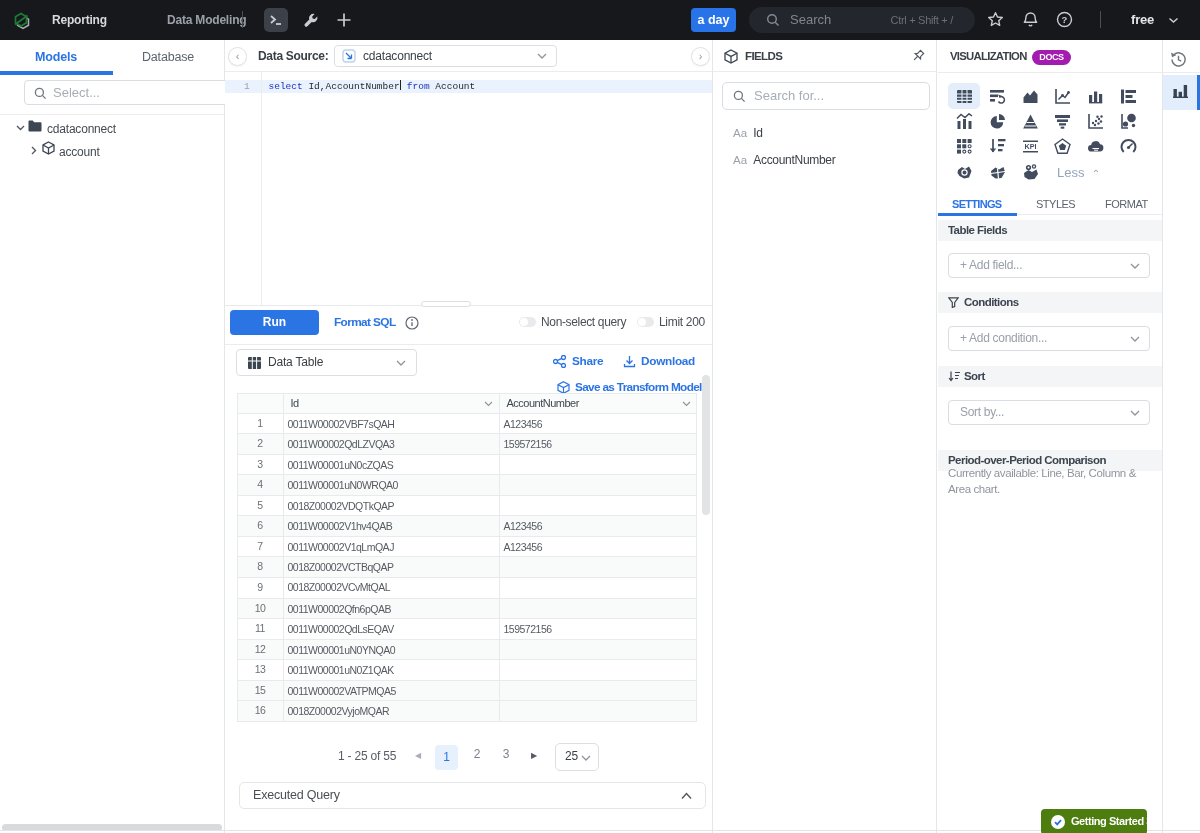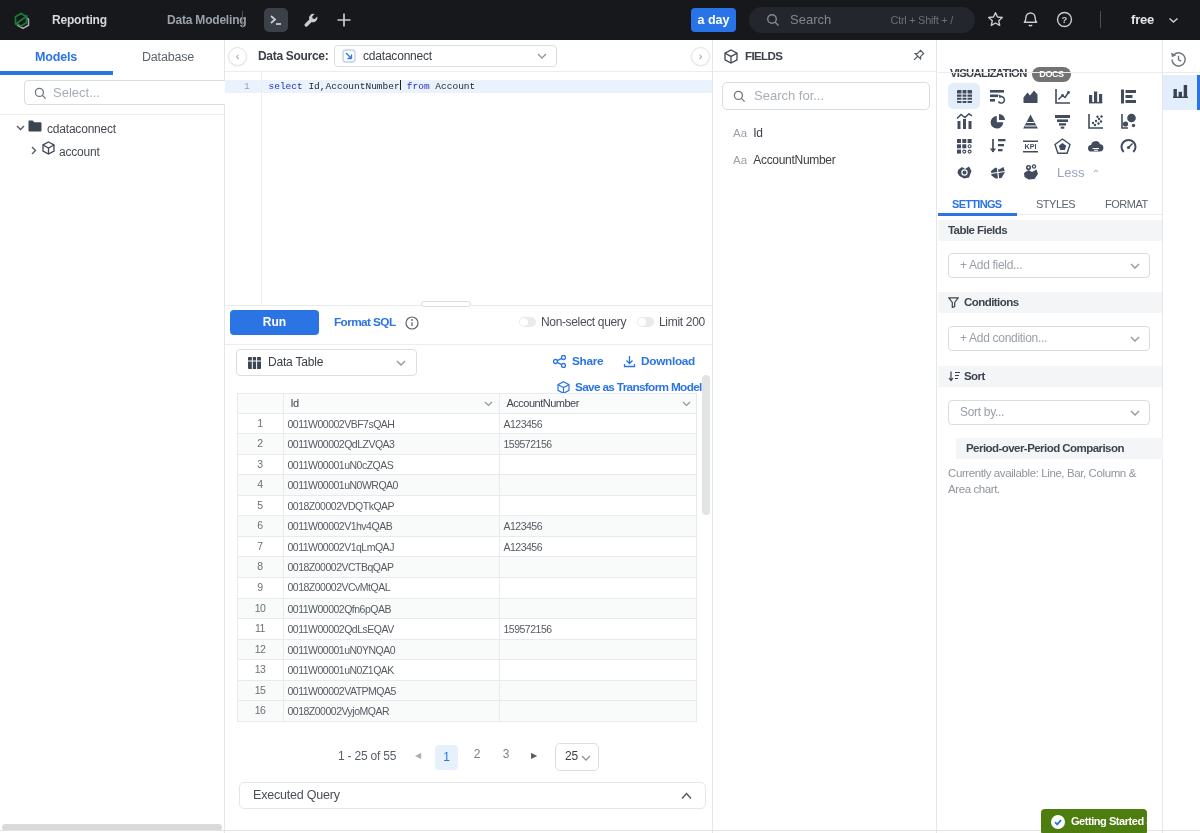--- a/index.html
+++ b/index.html
@@ -371,23 +371,23 @@
       <circle cx="5.4" cy="5.4" r="4" fill="none" stroke="#6f767e" stroke-width="1.3"></circle>
       <path d="M8.4 8.4 L11.6 11.6" stroke="#6f767e" stroke-width="1.3"></path>
     </svg>
     <span style="margin-left:31px;">Search for...</span>
   </div>
   <div class="abs" style="left:20px;top:86px;font-size:11.5px;color:#9aa1a9;">Aa <span style="font-size:12px;letter-spacing:-0.3px;color:#3c4147;margin-left:3px;">Id</span></div>
   <div class="abs" style="left:20px;top:113px;font-size:11.5px;color:#9aa1a9;">Aa <span style="font-size:12px;letter-spacing:-0.3px;color:#3c4147;margin-left:3px;">AccountNumber</span></div>
 </div>
 
 <div id="vispanel">
-  <div class="abs" style="left:0;top:17px;width:224px;height:32px;">
+  <div class="abs" style="left:0;top:0;width:224px;height:32px;">
     <div class="abs" style="left:12px;top:0;line-height:32px;font-size:11.3px;font-weight:bold;color:#3b4046;letter-spacing:-0.7px;">VISUALIZATION</div>
-    <div class="abs" style="left:94px;top:10px;width:39px;height:15px;background:#737373;border-radius:8px;color:#fff;font-size:9px;letter-spacing:-0.4px;font-weight:bold;line-height:15px;text-align:center;line-height:14px;">DOCS</div>
+    <div class="abs" style="left:94px;top:10px;width:39px;height:15px;background:#a21caf;border-radius:8px;color:#fff;font-size:9px;letter-spacing:-0.4px;font-weight:bold;line-height:15px;text-align:center;line-height:14px;">DOCS</div>
   </div>
   <div class="abs" style="left:0;top:32px;width:225px;height:1px;background:#ececee;"></div>
   <div id="vicons" class="abs" style="left:0;top:33px;width:224px;height:152px;">
       <div style="position:absolute;left:10px;top:9.5px;width:32px;height:26px;background:#e4eefb;border-radius:5px;"></div>
       <div style="position:absolute;left:17.7px;top:14.5px;">
         <svg width="17" height="17" viewBox="0 0 17 17">
           <rect x="1" y="2" width="15" height="13" rx="1" fill="#424c5e"></rect>
           <path d="M1 6 H16 M1 9.2 H16 M1 12.4 H16 M6 2 V15 M11 2 V15" stroke="#e4eefb" stroke-width="1.1"></path>
         </svg>
       </div>
@@ -580,21 +580,21 @@
     <svg class="icon" style="left:10px;top:5px" width="12" height="11" viewBox="0 0 12 11">
         <path d="M3 0.5 V9 M1 7 L3 9.5 L5 7 M7 1.5 H12 M7 4.5 H11 M7 7.5 H10" stroke="#3c4450" stroke-width="1.2" fill="none"></path>
       </svg>
     <span style="margin-left:26px;">Sort</span>
   </div>
   <div class="selbox" style="top:360px;">Sort by...
     <svg class="icon" style="right:9px;top:9px" width="10" height="7" viewBox="0 0 10 7">
         <path d="M1 1 L5 5 L9 1" stroke="#8f959c" stroke-width="1.3" fill="none"></path>
       </svg>
   </div>
-  <div class="sechead" style="top:398px;margin-left:18px;"><span style="margin-left:10px;">Period-over-Period Comparison</span></div>
+  <div class="sechead" style="top:410px;"><span style="margin-left:10px;">Period-over-Period Comparison</span></div>
   <div class="abs" style="left:10px;top:425px;width:206px;font-size:11.5px;letter-spacing:-0.4px;color:#8f959d;line-height:16px;">Currently available: Line, Bar, Column &amp; Area chart.</div>
 </div>
 
 <div id="rightstrip">
   <div class="abs" style="left:0;top:32px;width:37px;height:1px;background:#ececee;"></div>
   <svg class="icon" style="left:7px;top:11px;" width="17" height="17" viewBox="0 0 17 17">
     <path d="M4.1 3.6 A6.6 6.6 0 1 1 2 8.5" fill="none" stroke="#6f767e" stroke-width="1.5"></path>
     <path d="M1 1.6 L2 6.2 L6.2 4.3 Z" fill="#6f767e"></path>
     <path d="M8.5 4.8 V8.8 L11.2 10.2" fill="none" stroke="#6f767e" stroke-width="1.4"></path>
   </svg>

